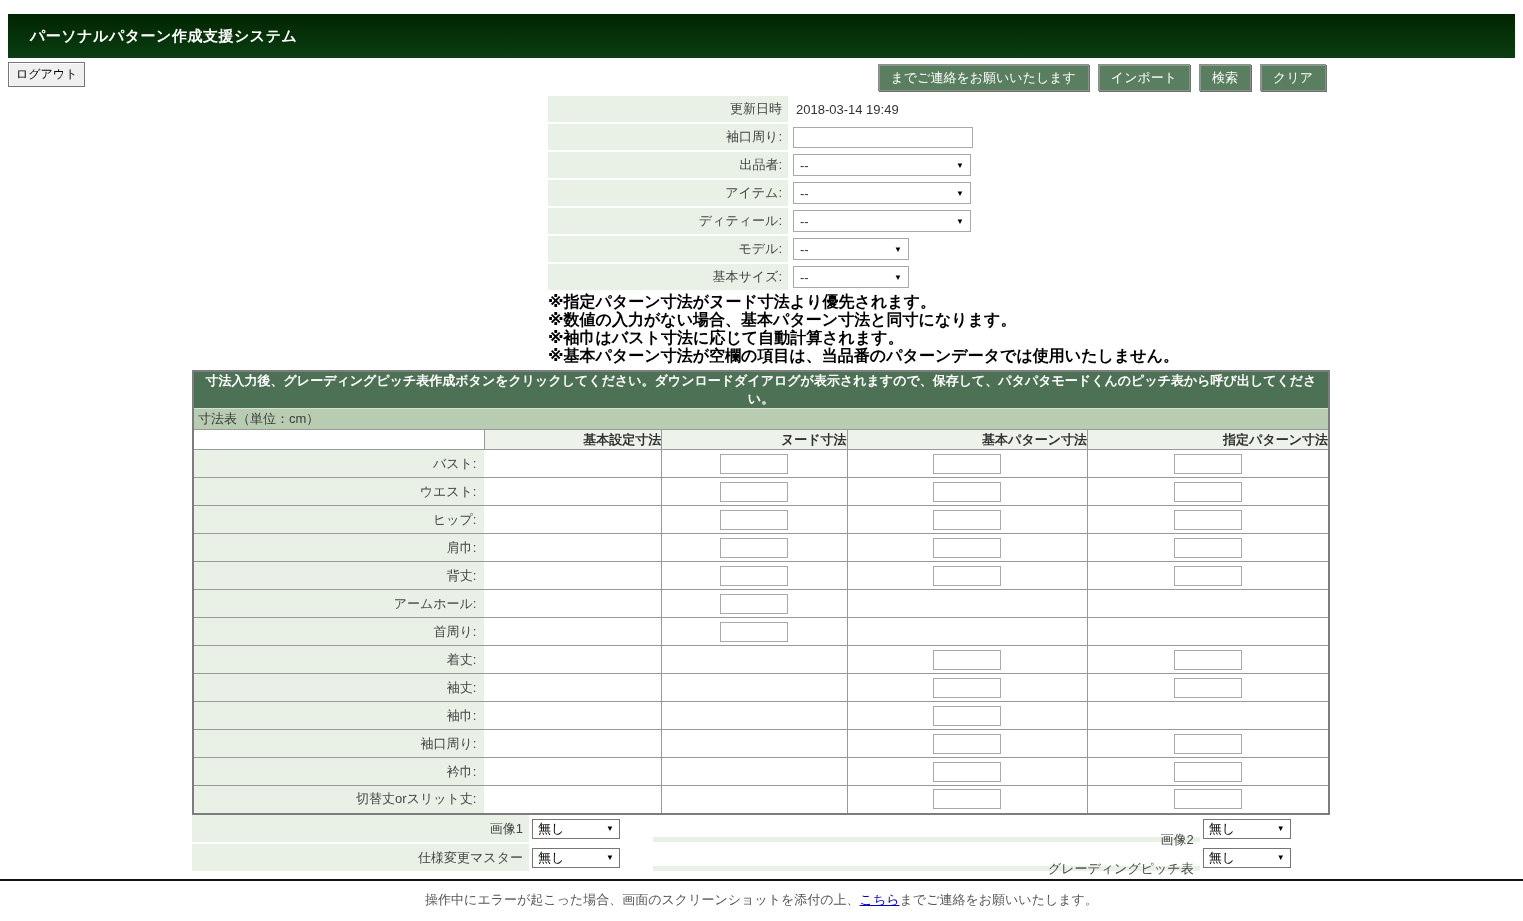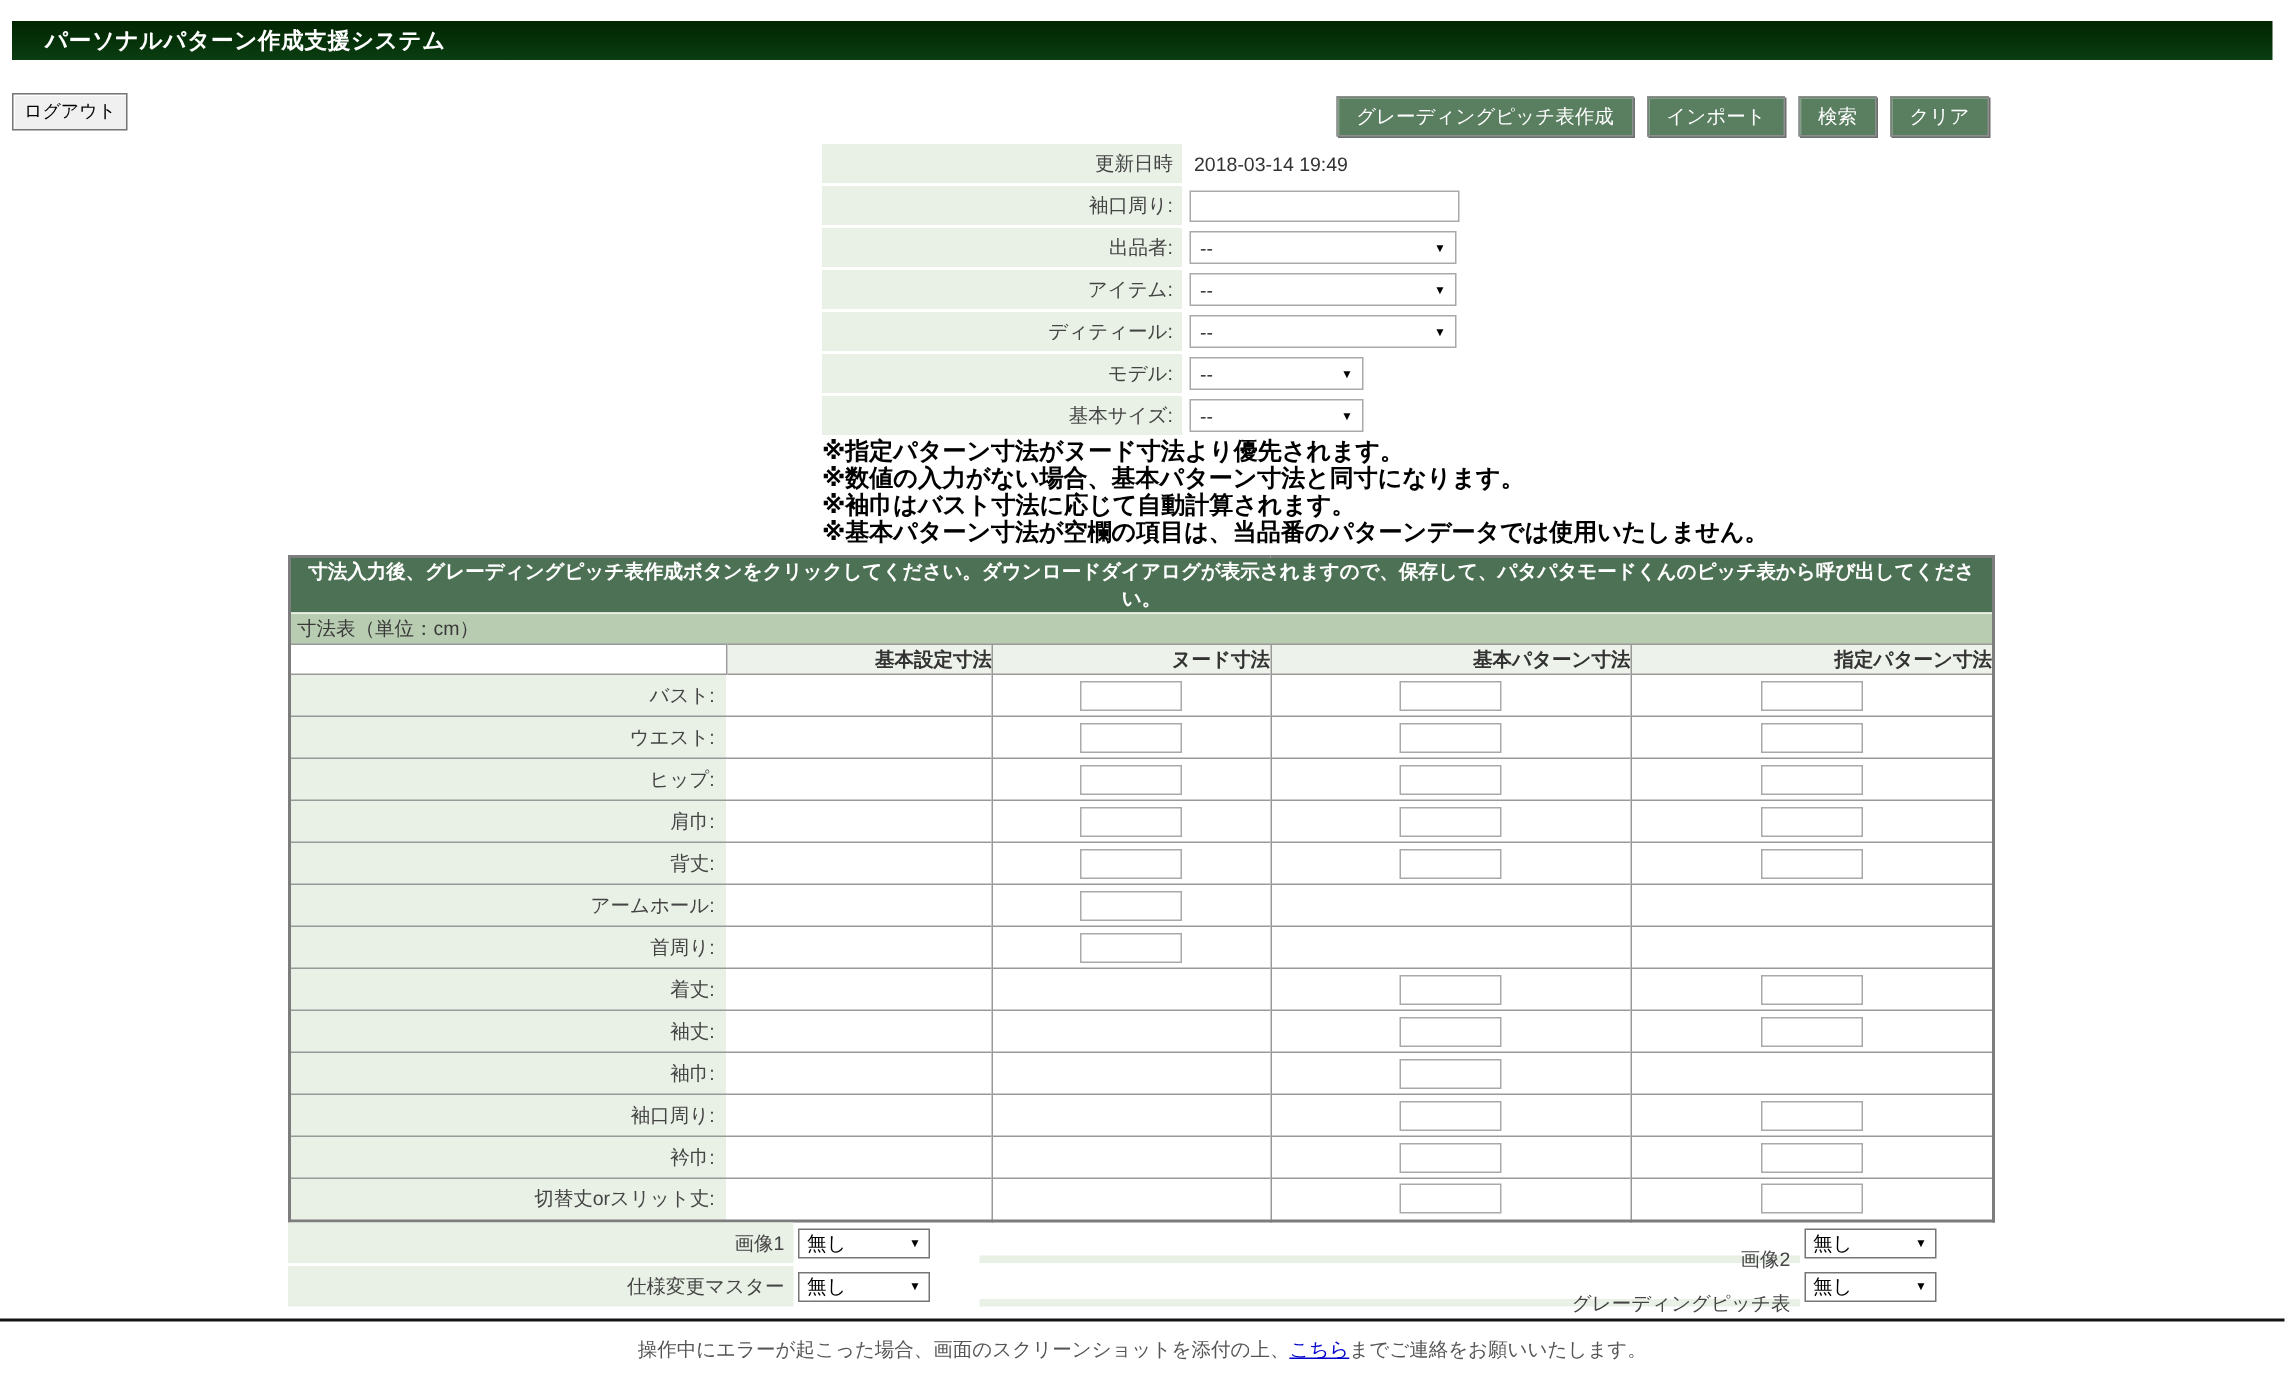--- a/index.html
+++ b/index.html
@@ -5,21 +5,21 @@
   * { box-sizing: border-box; margin: 0; padding: 0; }
   html,body { background:#fff; }
   body {
     width: 1523px; height: 921px; position: relative; overflow: hidden;
     font-family: "Liberation Sans", "DejaVu Sans", sans-serif;
     color:#333;
   }
 
   
   .topbar {
-    position:absolute; top:14px; left:8px; right:8px; height:26px;
+    position:absolute; top:14px; left:8px; right:8px; height:44px;
     background: linear-gradient(to bottom, var(--header-top,#002500) 0%, var(--header-bottom,#0b3e12) 100%);
     display:flex; align-items:center; padding-left:22px;
   }
   .topbar .title { color:#fff; font-size:15px; font-weight:bold; letter-spacing:0.5px; }
 
   
   .logout-btn {
     position:absolute; top:62px; left:8px;
     font-size:12px; color:#000; background:#f0f0f0;
     border:1px solid #767676; padding:3px 7px; cursor:pointer;
@@ -104,21 +104,21 @@
 </head>
 <body>
 
 <div class="topbar">
   <span class="title">パーソナルパターン作成支援システム</span>
 </div>
 
 <button class="logout-btn">ログアウト</button>
 
 <div class="toolbar">
-  <button class="gbtn">グレーディングピッチ表作成</button>
+  <button class="gbtn">までご連絡をお願いいたします</button>
   <button class="gbtn">インポート</button>
   <button class="gbtn">検索</button>
   <button class="gbtn">クリア</button>
 </div>
 
 <div class="form-area">
   <div class="frow">
     <div class="flabel">更新日時</div>
     <span class="fvalue">2018-03-14 19:49</span>
   </div>

